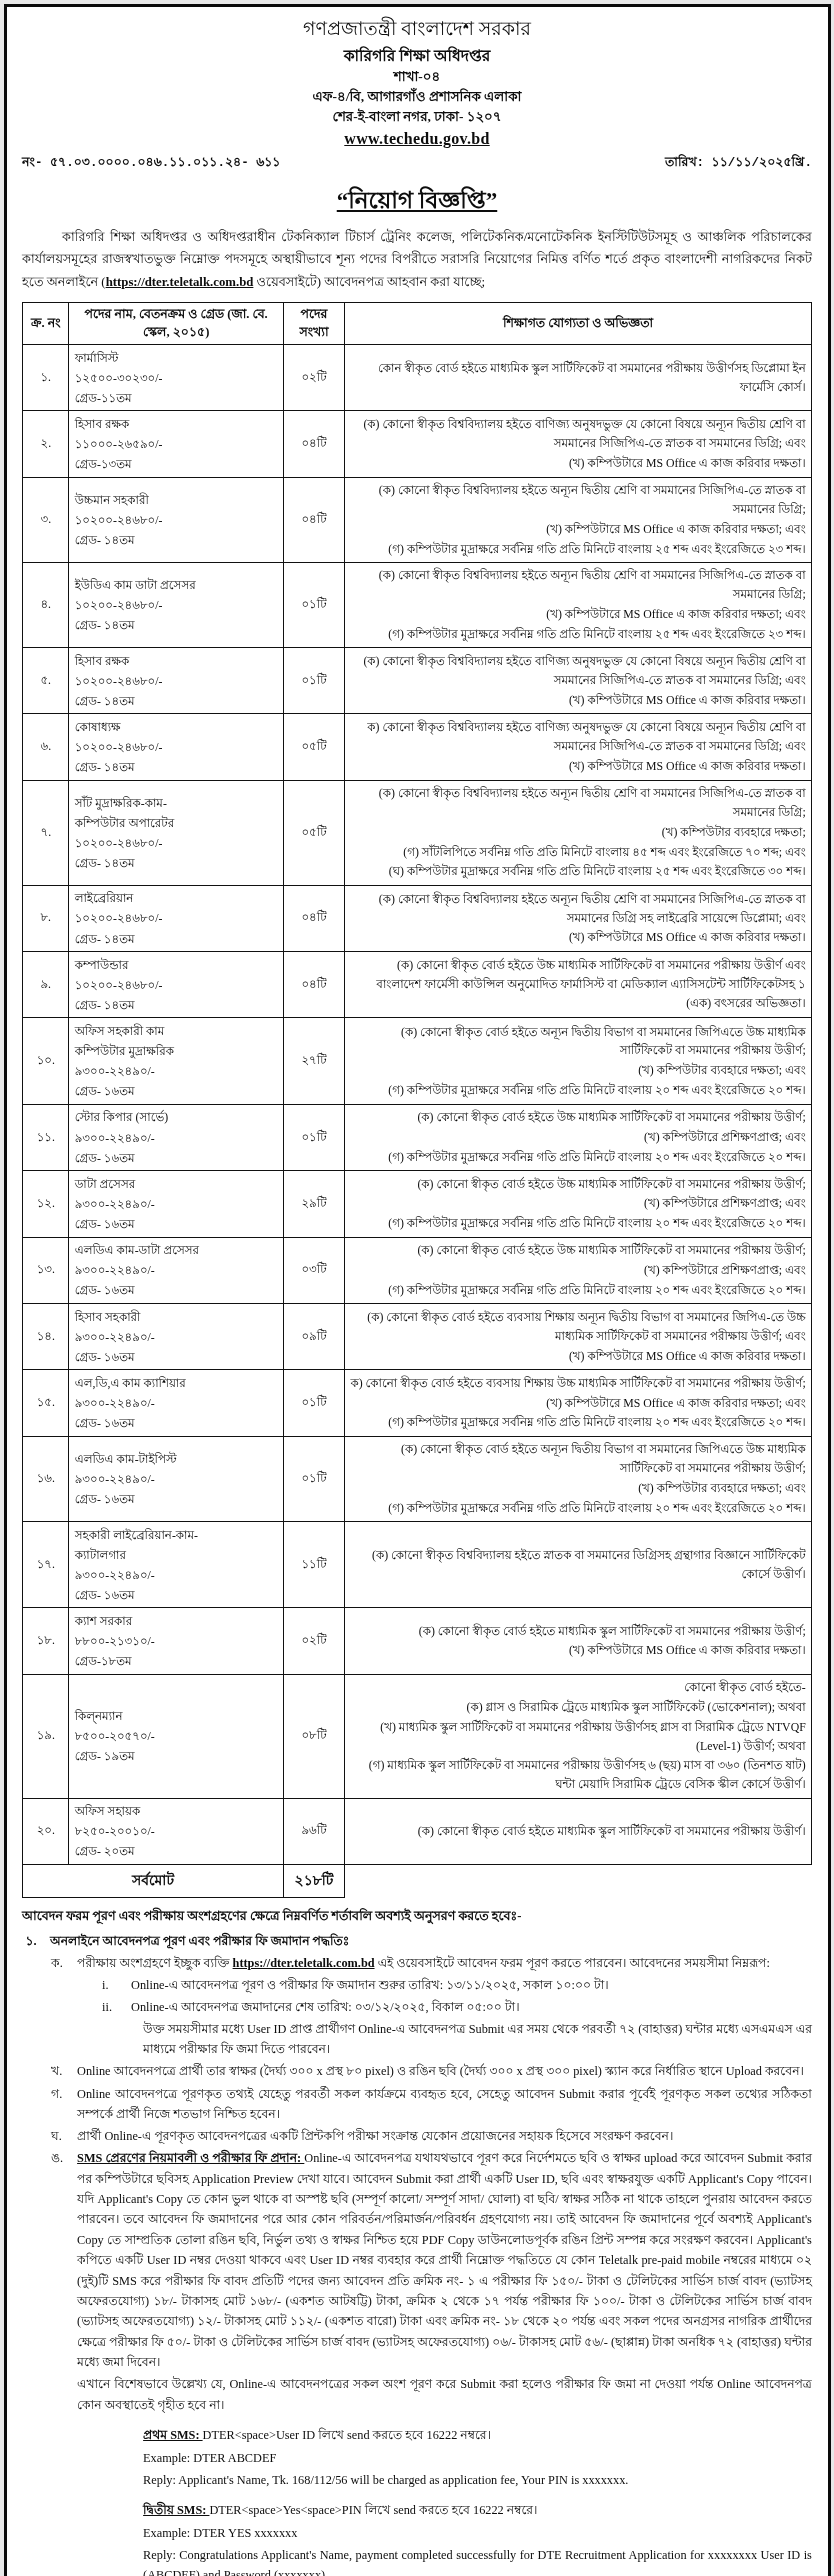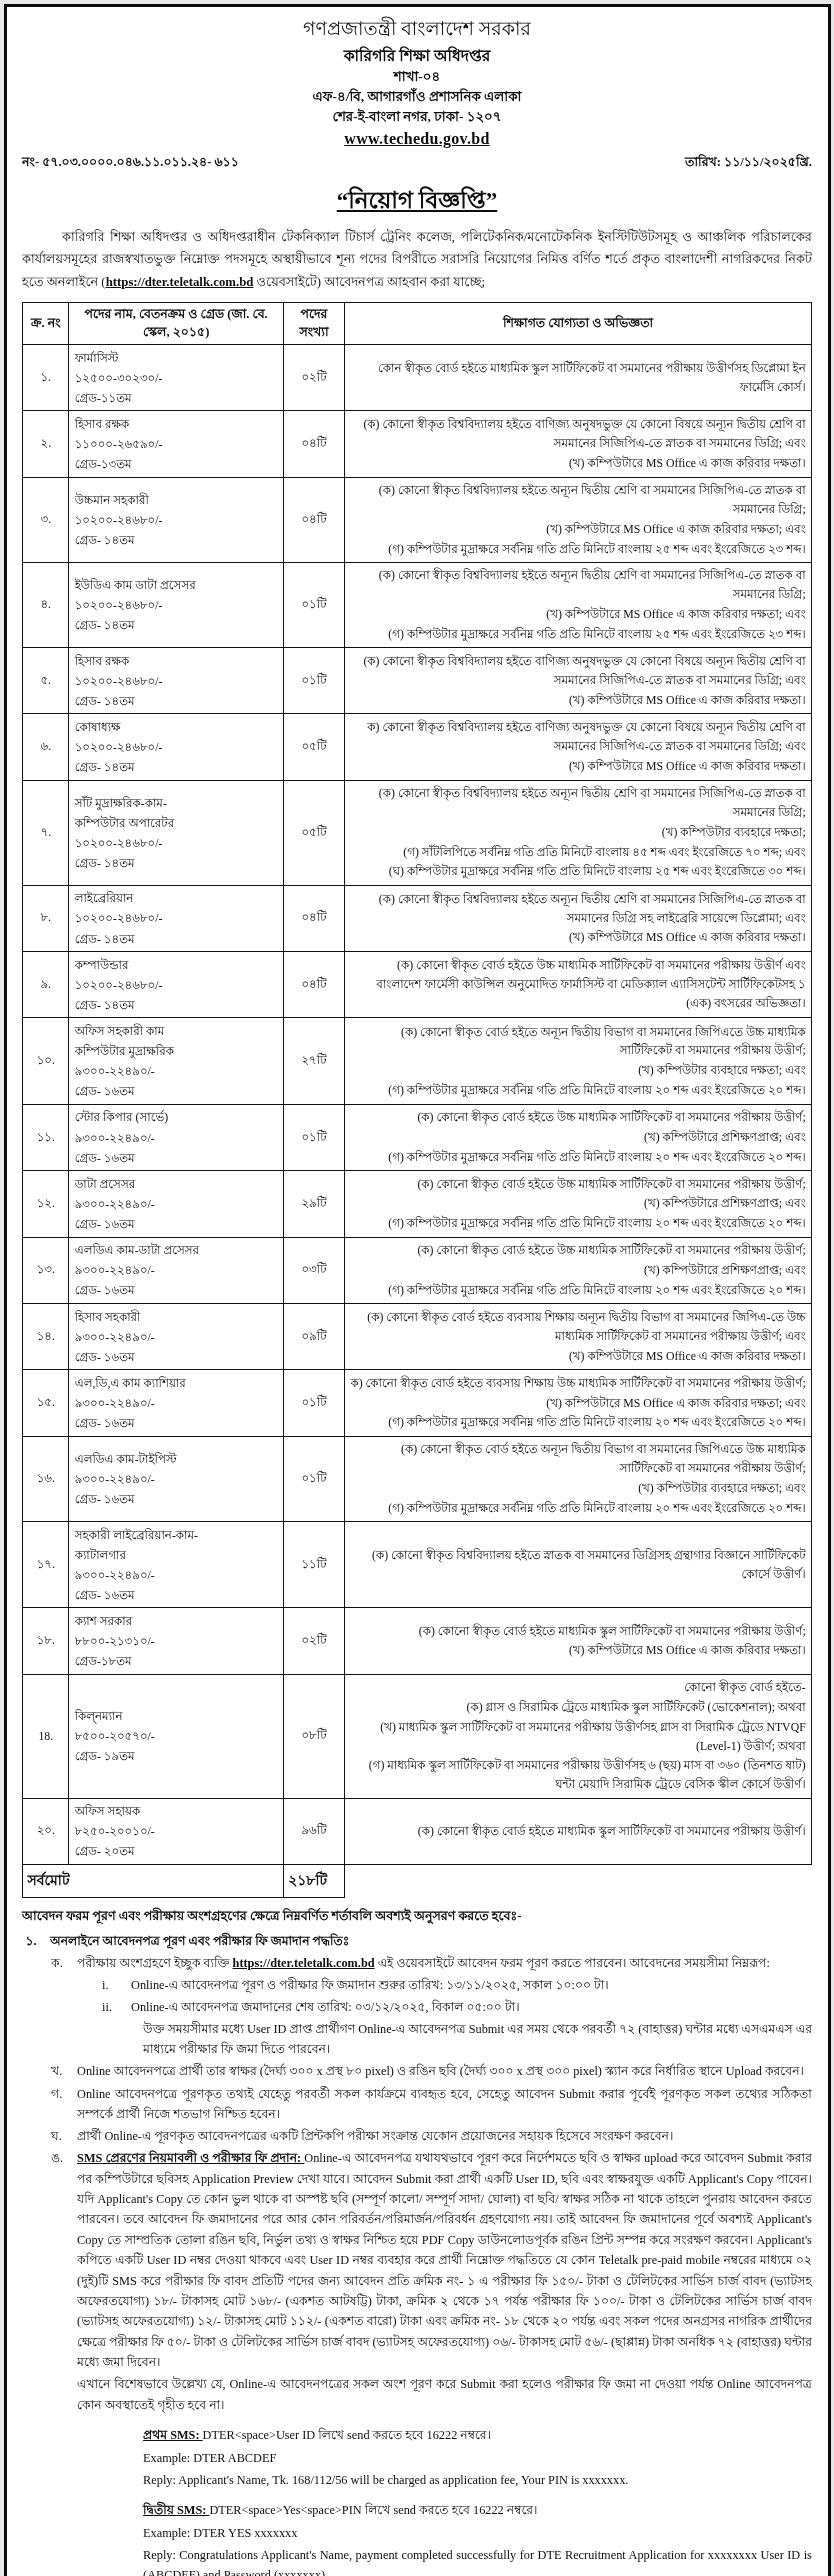--- a/index.html
+++ b/index.html
@@ -5,35 +5,35 @@
   html,body{margin:0;padding:0;background:#e8e8e8;}
   body{width:834px;font-family:"Liberation Serif","DejaVu Serif",serif;color:#0d0d0d;}
   .page{box-sizing:border-box;width:827px;min-height:2569px;margin:3.5px;background:#fff;
         border:3.5px solid #0a0a0a;padding:8.6px 15.6px 12px 15.6px;position:relative;}
   
   .hdr{text-align:center;line-height:1.5;}
   .hdr .govt{font-size:19px;font-weight:normal;}
   .hdr .org{font-size:15.6px;font-weight:bold;}
   .hdr .branch,.hdr .addr1,.hdr .addr2{font-size:13.4px;font-weight:bold;text-align:center;}
   .hdr .site{font-size:16px;font-weight:bold;text-decoration:underline;letter-spacing:0.3px;}
-  .memo-row{display:flex;justify-content:space-between;font-size:12.5px;font-weight:bold;margin-top:1.7px;}
+  .memo-row{display:flex;justify-content:space-between;font-size:12.5px;font-weight:bold;margin-top:1.7px;font-family:Liberation Mono, monospace;}
   .doc-title{text-align:center;font-size:23px;font-weight:bold;margin:8.6px 0 5.2px 0;}
   .doc-title .t-inner{text-decoration:underline;}
   .intro{font-size:12.8px;line-height:1.75;text-align:justify;text-indent:40px;margin:3.5px 0 8.6px 0;}
   .link{font-weight:bold;text-decoration:underline;}
   
   table.posts{border-collapse:collapse;width:100%;font-size:11.8px;margin-bottom:8.6px;}
   table.posts th,table.posts td{border:1.4px solid #111;padding:2.6px 5.2px;vertical-align:middle;}
   table.posts th{font-weight:bold;font-size:12.5px;line-height:1.45;}
   td.sl{text-align:center;vertical-align:top;width:35px;padding-top:5.2px;}
   td.post{width:203px;line-height:1.7;vertical-align:top;padding-top:4.3px;}
   td.cnt{text-align:center;width:50px;vertical-align:top;padding-top:5.2px;}
   td.qual{text-align:right;vertical-align:top;line-height:1.6;}
   td.qual div{margin:0.9px 0;}
-  tr.total td{font-weight:bold;font-size:14px;padding:4.3px;}
+  tr.total td{font-weight:bold;font-size:14px;text-align:center;padding:4.3px;}
   td.noborder{border:none !important;}
   
   .cond-title{font-size:12.6px;font-weight:bold;margin:7px 0 3.5px 0;}
   .cond{position:relative;font-size:12.3px;line-height:1.66;margin:1.7px 0;}
   .cond .cnum{position:absolute;top:0;}
   .cond .ctext{display:block;text-align:justify;}
   .cond.bold{font-weight:bold;}
   .lvl0{padding-left:28px;} .lvl0>.cnum{left:3.5px;}
   .lvl1{padding-left:55px;} .lvl1>.cnum{left:29px;}
   .lvl2{padding-left:109px;} .lvl2>.cnum{left:80px;}
@@ -239,21 +239,21 @@
         <tr>
           <td class="sl">১৮.</td>
           <td class="post">ক্যাশ সরকার<br>৮৮০০-২১৩১০/-<br>গ্রেড-১৮তম</td>
           <td class="cnt">০২টি</td>
           <td class="qual">
             <div>(ক) কোনো স্বীকৃত বোর্ড হইতে মাধ্যমিক স্কুল সার্টিফিকেট বা সমমানের পরীক্ষায় উত্তীর্ণ;</div>
             <div>(খ) কম্পিউটারে MS Office এ কাজ করিবার দক্ষতা।</div>
           </td>
         </tr>
         <tr>
-          <td class="sl">18.</td>
+          <td class="sl">১৯.</td>
           <td class="post">কিল্নম্যান<br>৮৫০০-২০৫৭০/-<br>গ্রেড- ১৯তম</td>
           <td class="cnt">০৮টি</td>
           <td class="qual">
             <div>কোনো স্বীকৃত বোর্ড হইতে-</div>
             <div>(ক) গ্লাস ও সিরামিক ট্রেডে মাধ্যমিক স্কুল সার্টিফিকেট (ভোকেশনাল); অথবা</div>
             <div>(খ) মাধ্যমিক স্কুল সার্টিফিকেট বা সমমানের পরীক্ষায় উত্তীর্ণসহ গ্লাস বা সিরামিক ট্রেডে NTVQF (Level-1) উত্তীর্ণ; অথবা</div>
             <div>(গ) মাধ্যমিক স্কুল সার্টিফিকেট বা সমমানের পরীক্ষায় উত্তীর্ণসহ ৬ (ছয়) মাস বা ৩৬০ (তিনশত ষাট) ঘন্টা মেয়াদি সিরামিক ট্রেডে বেসিক স্কীল কোর্সে উত্তীর্ণ।</div>
           </td>
         </tr>
         <tr>

